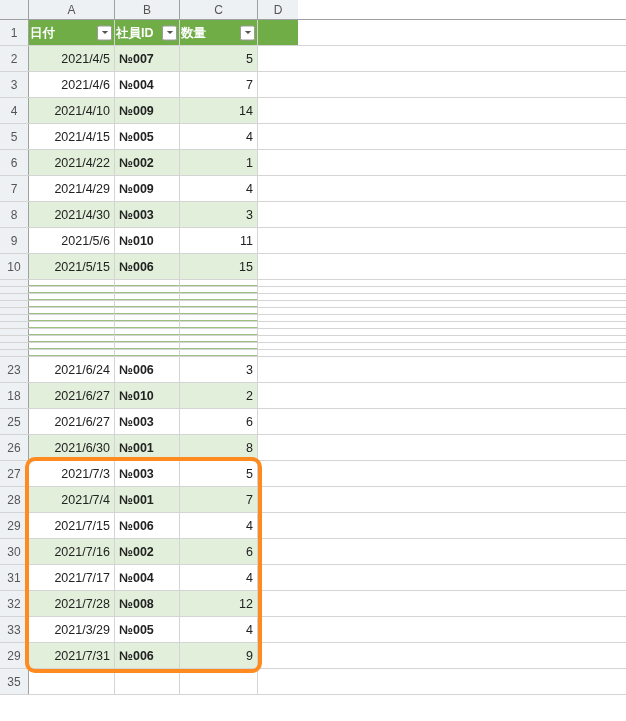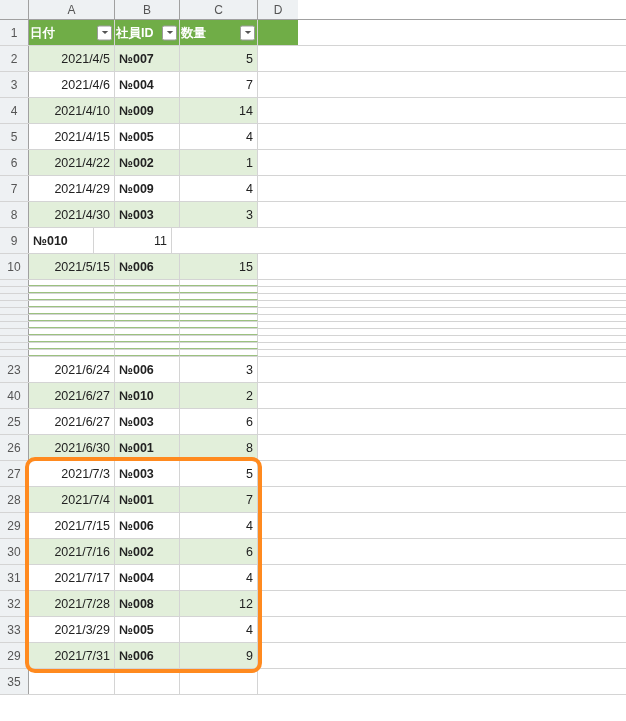--- a/index.html
+++ b/index.html
@@ -223,20 +223,21 @@
       </div>
       <div class="row data even">
         <div class="rownum">8</div>
         <div class="cell a">2021/4/30</div>
         <div class="cell b">№003</div>
         <div class="cell c">3</div>
         <div class="cell d"></div>
       </div>
       <div class="row data odd">
         <div class="rownum">9</div>
+        <div class="cell a">2021/5/6</div>
         <div class="cell b">№010</div>
         <div class="cell c">11</div>
         <div class="cell d"></div>
       </div>
       <div class="row data even">
         <div class="rownum">10</div>
         <div class="cell a">2021/5/15</div>
         <div class="cell b">№006</div>
         <div class="cell c">15</div>
         <div class="cell d"></div>
@@ -323,21 +324,21 @@
     </div>
   <div id="rows-mid">
       <div class="row data odd">
         <div class="rownum">23</div>
         <div class="cell a">2021/6/24</div>
         <div class="cell b">№006</div>
         <div class="cell c">3</div>
         <div class="cell d"></div>
       </div>
       <div class="row data even">
-        <div class="rownum">40</div>
+        <div class="rownum">18</div>
         <div class="cell a">2021/6/27</div>
         <div class="cell b">№010</div>
         <div class="cell c">2</div>
         <div class="cell d"></div>
       </div>
       <div class="row data odd">
         <div class="rownum">25</div>
         <div class="cell a">2021/6/27</div>
         <div class="cell b">№003</div>
         <div class="cell c">6</div>

